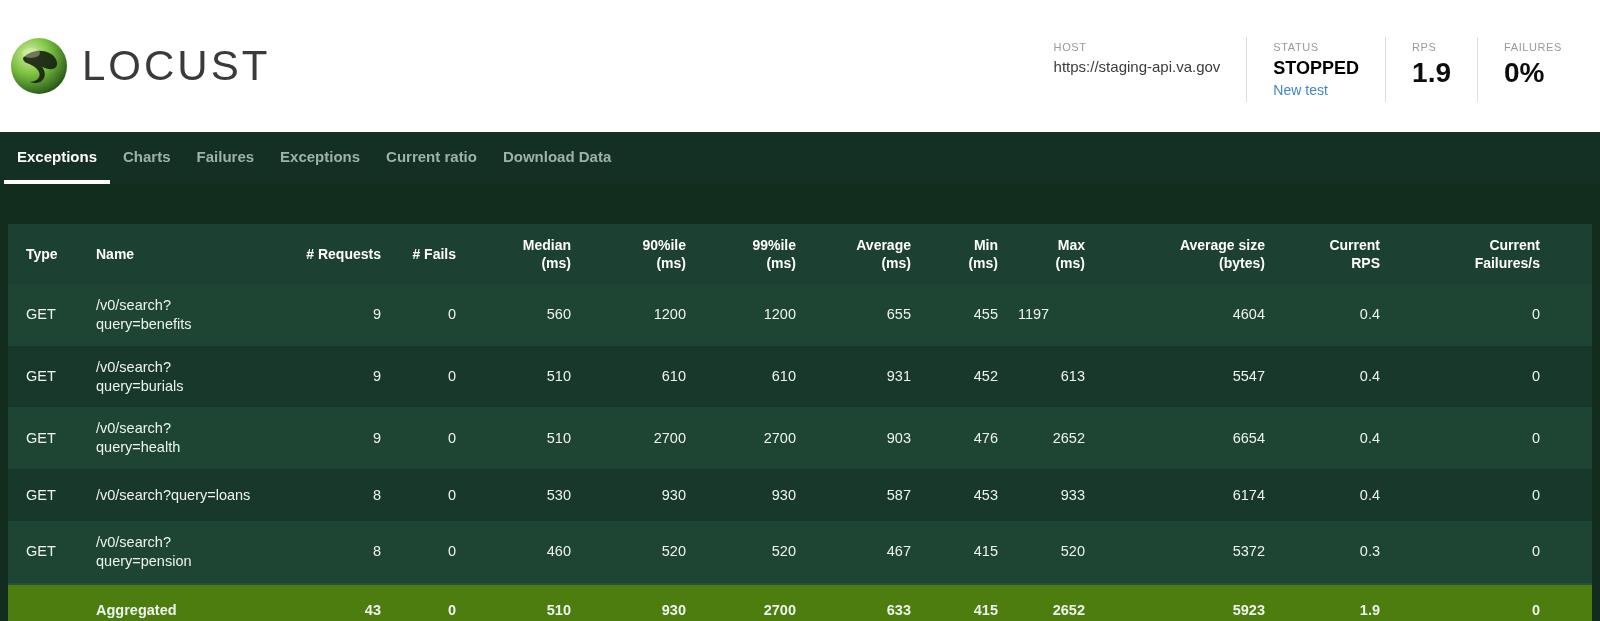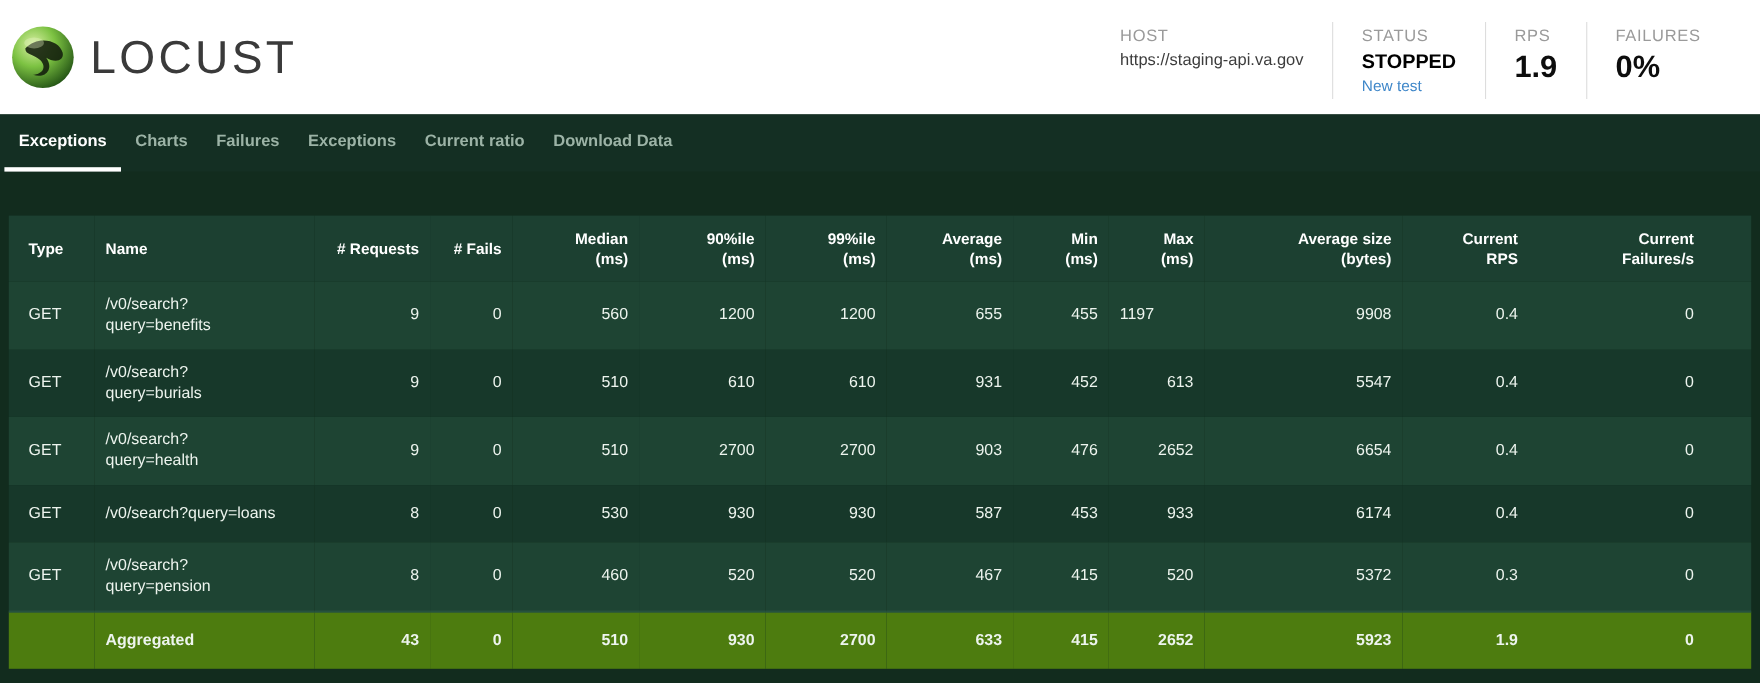--- a/index.html
+++ b/index.html
@@ -1,31 +1,31 @@
 <!DOCTYPE html>
 <html><head>
 <meta charset="utf-8">
 <style>
   * { margin:0; padding:0; box-sizing:border-box; }
   html,body { width:1600px; height:621px; overflow:hidden; }
   body { font-family:"Liberation Sans", sans-serif; background:#122c1e; }
 
   
   .top-bar {
-    background:#ffffff; height:104px;
+    background:#ffffff; height:132px;
     display:flex; align-items:center; justify-content:space-between;
-    padding:0 28px 0 10px;
+    padding:0 12px 0 10px;
   }
   .brand { display:flex; align-items:center; gap:14px; }
   .logo-text {
     font-size:42px; color:#3a3a3a; letter-spacing:3px; font-weight:400;
   }
   .header-stats { display:flex; align-items:stretch; padding-top:6px; }
   .stat-block { padding:6px 26px; display:flex; flex-direction:column; min-width:80px; }
-  .stat-label { font-size:15px; color:#9a9a9a; letter-spacing:.6px; margin-bottom:5px; }
+  .stat-label { font-size:11px; color:#9a9a9a; letter-spacing:.6px; margin-bottom:5px; }
   .stat-value { color:#222; }
   .stat-host .stat-value { font-size:15px; color:#3c3c3c; }
   .stat-status .stat-value { font-size:18px; font-weight:bold; color:#000; }
   .stat-link { font-size:14px; color:#3f87c9; text-decoration:none; margin-top:3px; }
   .stat-big .stat-value { font-size:28px; font-weight:bold; color:#0d0d0d; line-height:1.1; }
   .stat-divider { width:1px; background:#dddddd; margin:2px 0; }
 
   
   .nav { background:#142f23; height:52px; display:flex; align-items:stretch; padding:0 4px; }
   .nav-tab {
@@ -157,21 +157,21 @@
             <td style="text-align: left;">/v0/search?
 query=benefits</td>
             <td style="text-align: right;">9</td>
             <td style="text-align: right;">0</td>
             <td style="text-align: right;">560</td>
             <td style="text-align: right;">1200</td>
             <td style="text-align: right;">1200</td>
             <td style="text-align: right;">655</td>
             <td style="text-align: right;">455</td>
             <td style="text-align: left;">1197</td>
-            <td style="text-align: right;">9908</td>
+            <td style="text-align: right;">4604</td>
             <td style="text-align: right;">0.4</td>
             <td style="text-align: right;">0</td>
           </tr>
           <tr class="">
             <td style="text-align: left;">GET</td>
             <td style="text-align: left;">/v0/search?
 query=burials</td>
             <td style="text-align: right;">9</td>
             <td style="text-align: right;">0</td>
             <td style="text-align: right;">510</td>

